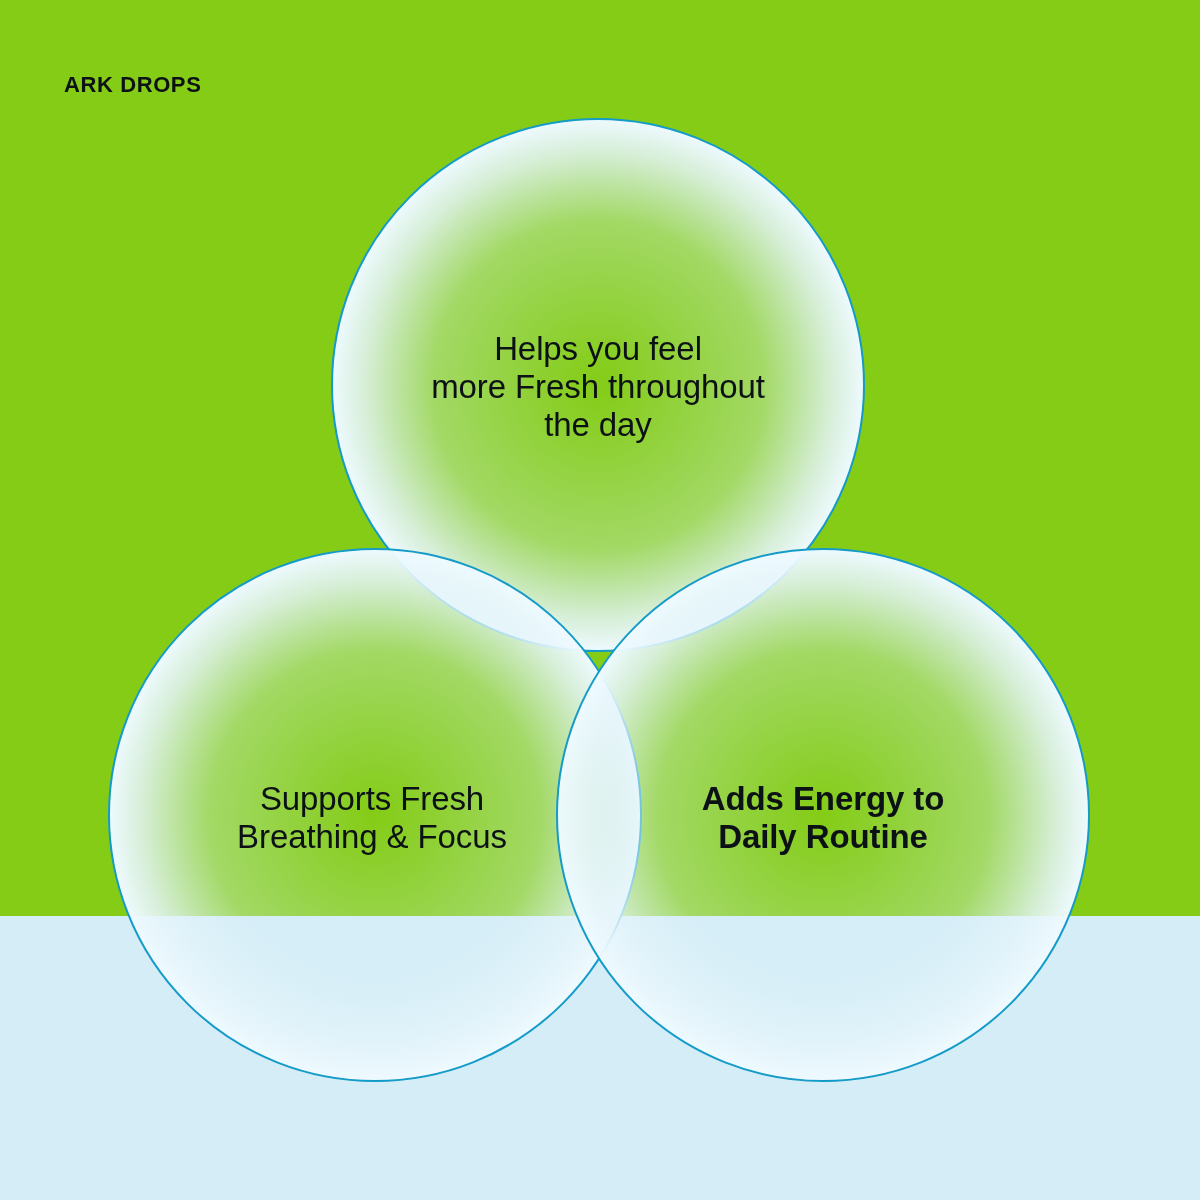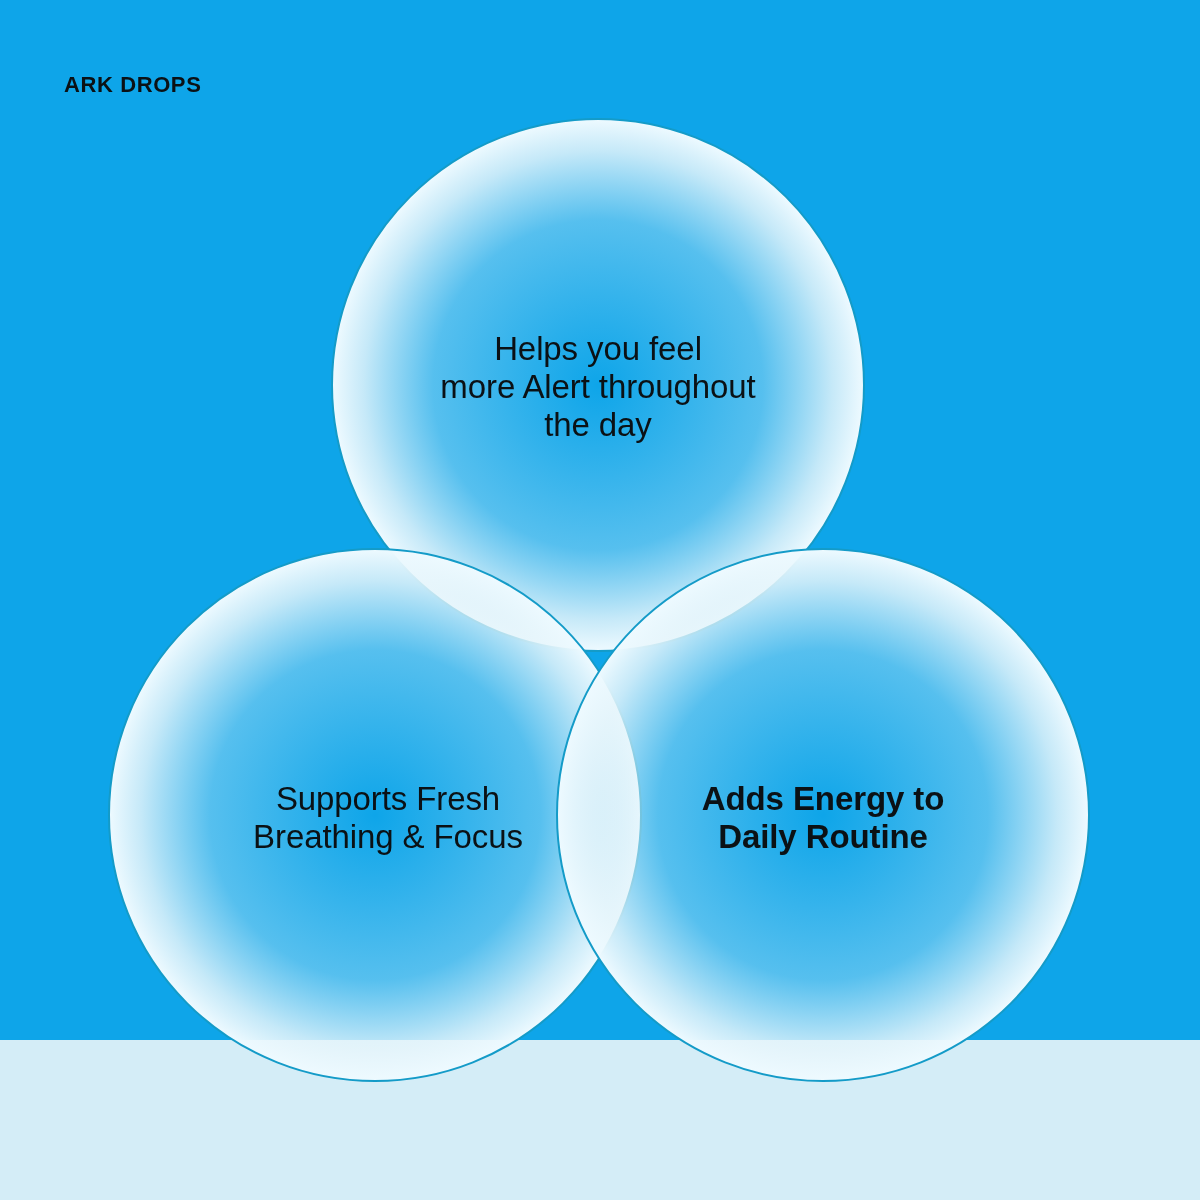--- a/index.html
+++ b/index.html
@@ -9,22 +9,22 @@
   body {
     width: 1200px;
     height: 1200px;
     background: #d4edf7;
     font-family: "Liberation Sans", sans-serif;
     overflow: hidden;
   }
   #stage {
     position: relative;
     width: 1200px;
-    height: 1040px;
-    background: #0ea5e9;
+    height: 916px;
+    background: #84cc16;
   }
   #brand-logo {
     position: absolute;
     left: 64px;
     top: 74px;
     font-family: "Liberation Sans", sans-serif;
     font-size: 22px;
     font-weight: bold;
     letter-spacing: 0.6px;
     color: #0b1115;
@@ -49,21 +49,21 @@
     line-height: 38px;
     letter-spacing: -0.1px;
     white-space: pre-line;
   }
   #label-top {
     left: 348px;
     top: 330px;
     width: 500px;
   }
   #label-left {
-    left: 138px;
+    left: 122px;
     top: 780px;
     width: 500px;
   }
   #label-right {
     left: 573px;
     top: 780px;
     width: 500px;
     font-weight: bold;
   }
 </style>
@@ -85,21 +85,21 @@
     </defs>
 
     <circle class="venn-circle" cx="598" cy="385" r="266" fill="url(#circleFill)" stroke="#149bc8" stroke-width="2"></circle>
 
     <circle class="venn-circle" cx="375" cy="815" r="266" fill="url(#circleFill)" stroke="#149bc8" stroke-width="2"></circle>
 
     <circle class="venn-circle" cx="823" cy="815" r="266" fill="url(#circleFill)" stroke="#149bc8" stroke-width="2"></circle>
   </svg>
 
   <div class="venn-label" id="label-top">Helps you feel
-more Alert throughout
+more Fresh throughout
 the day</div>
 
   <div class="venn-label" id="label-left">Supports Fresh
 Breathing &amp; Focus</div>
 
   <div class="venn-label" id="label-right">Adds Energy to
 Daily Routine</div>
 
 </div>
 

